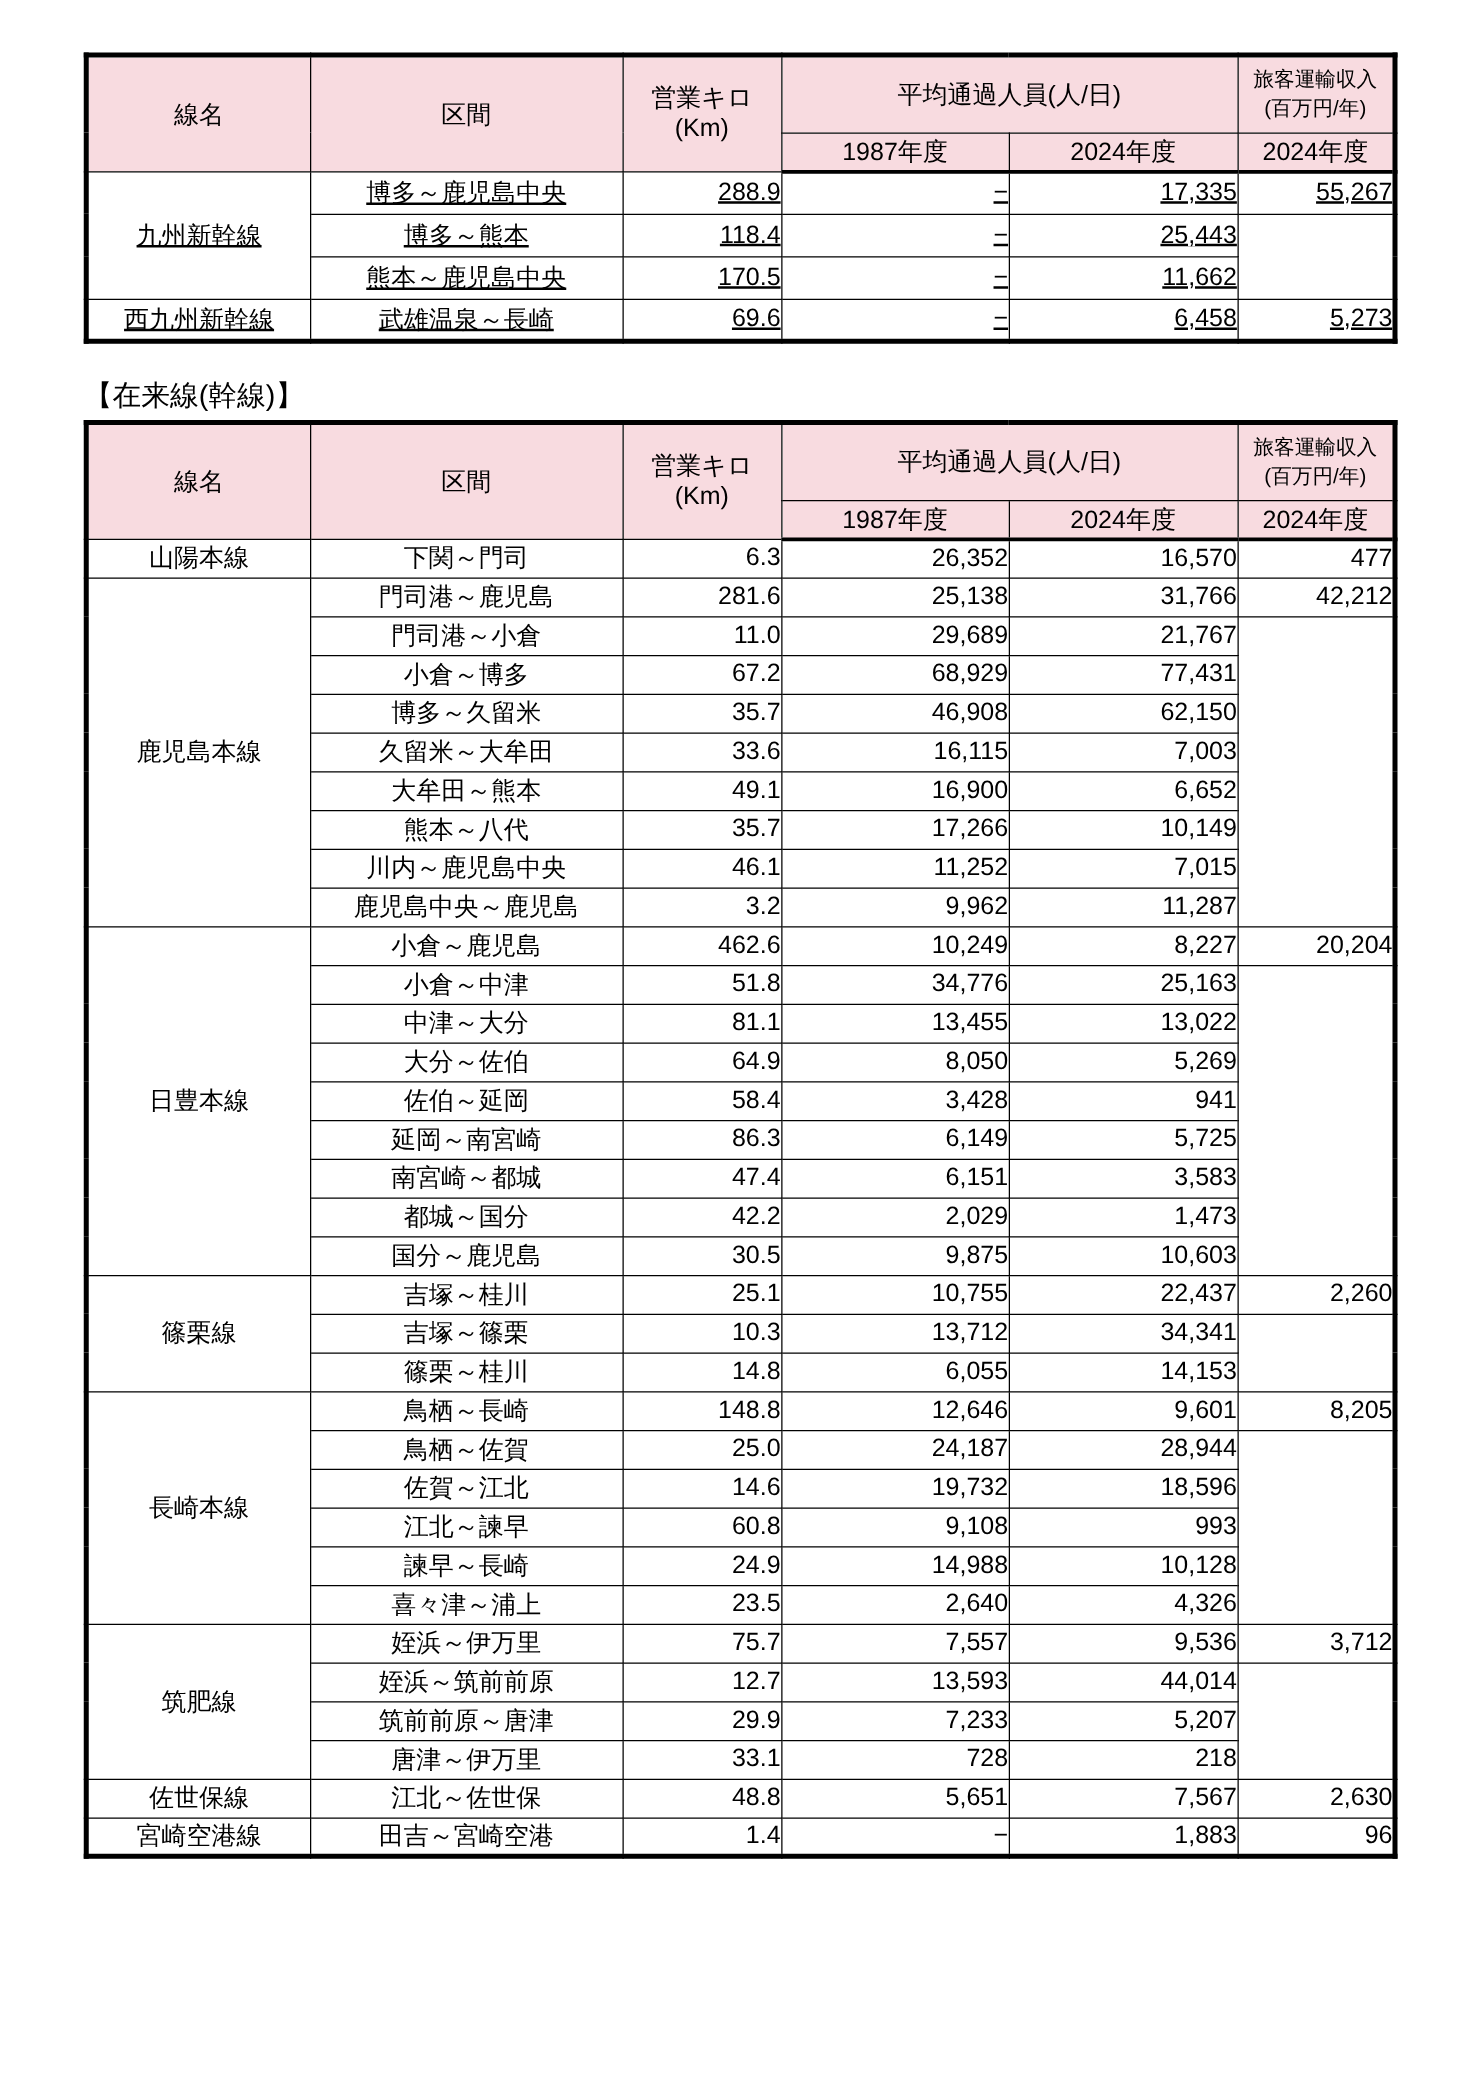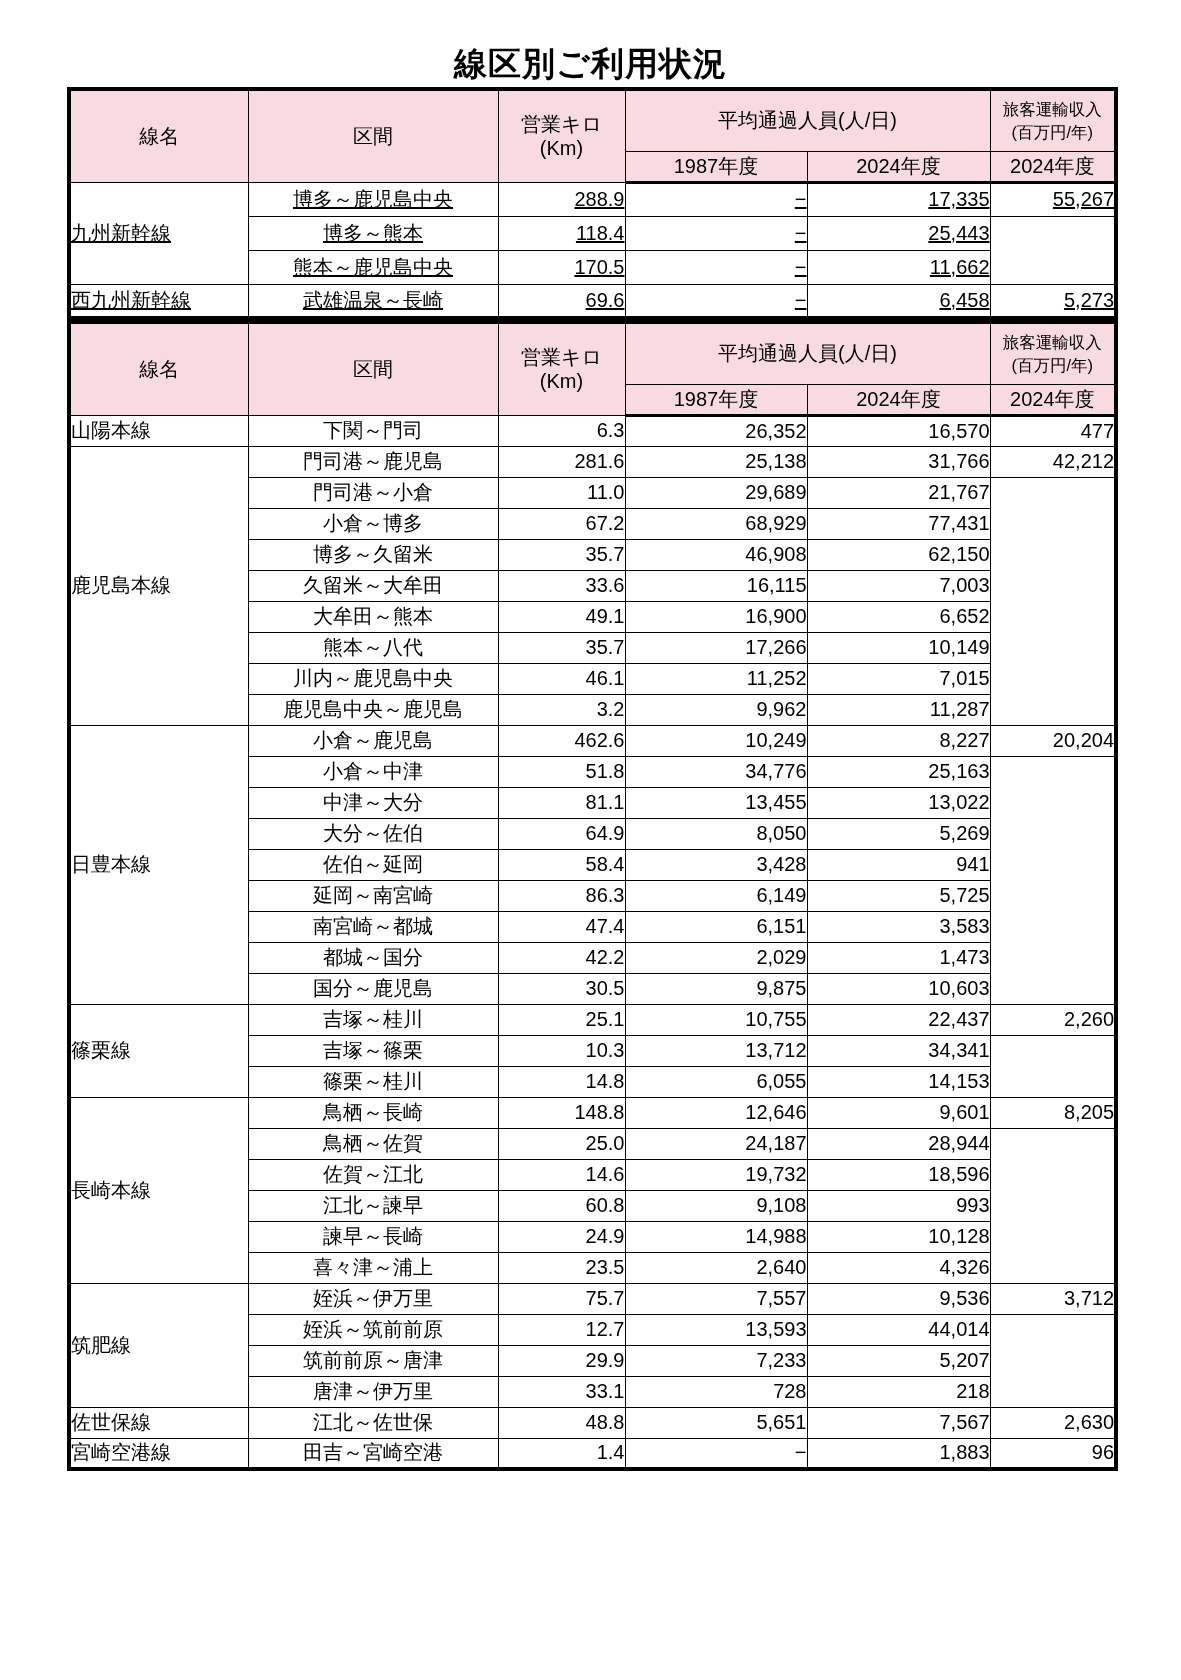--- a/index.html
+++ b/index.html
@@ -50,37 +50,36 @@
   }
   thead th { background: #f8dbe0; font-size: 20px; text-align: center; }
   thead tr.h1 th { height: 62px; }
   thead tr.h2 th { height: 31px; border-bottom: 3.5px solid #000; }
   th.rev-h { font-size: 16.5px; line-height: 1.4; }
   th.km-h { line-height: 1.2; }
 
   tbody td { font-size: 20px; height: 31px; }
   table.shinkansen tbody td { height: 34px; text-decoration: underline; }
 
-  .c-line  { text-align: left; }
+  .c-line  { text-align: center; }
   .c-sec   { text-align: center; }
   .c-num   { text-align: right; padding-right: 8px; }
 
   
   .g-top   { border-top: 3px solid #000; }
   
   .box-l   { border-left: 3px solid #000; }
   .box-t   { border-top: 3px solid #000; }
   
   .no-l    { border-left-style: hidden; }
 </style>
 </head>
 <body>
 
 <div class="page">
-  <h1 class="title">線区別ご利用状況</h1>
   <div id="sections">
       <table class="usage shinkansen">
         <colgroup>
           <col style="width: 179px;">
           <col style="width: 250px;">
           <col style="width: 127px;">
           <col style="width: 182px;">
           <col style="width: 183px;">
           <col style="width: 126px;">
         </colgroup>
@@ -129,20 +128,21 @@
           <tr>
             <td class="c-line g-top" rowspan="1">西九州新幹線</td>
             <td class="c-sec g-top">武雄温泉～長崎</td>
             <td class="c-num g-top">69.6</td>
             <td class="c-num g-top">−</td>
             <td class="c-num g-top">6,458</td>
             <td class="c-num g-top">5,273</td>
           </tr>
         </tbody>
       </table>
+      <div class="section-label second">【在来線(幹線)】</div>
       <table class="usage zairai">
         <colgroup>
           <col style="width: 179px;">
           <col style="width: 250px;">
           <col style="width: 127px;">
           <col style="width: 182px;">
           <col style="width: 183px;">
           <col style="width: 126px;">
         </colgroup>
         <thead>

